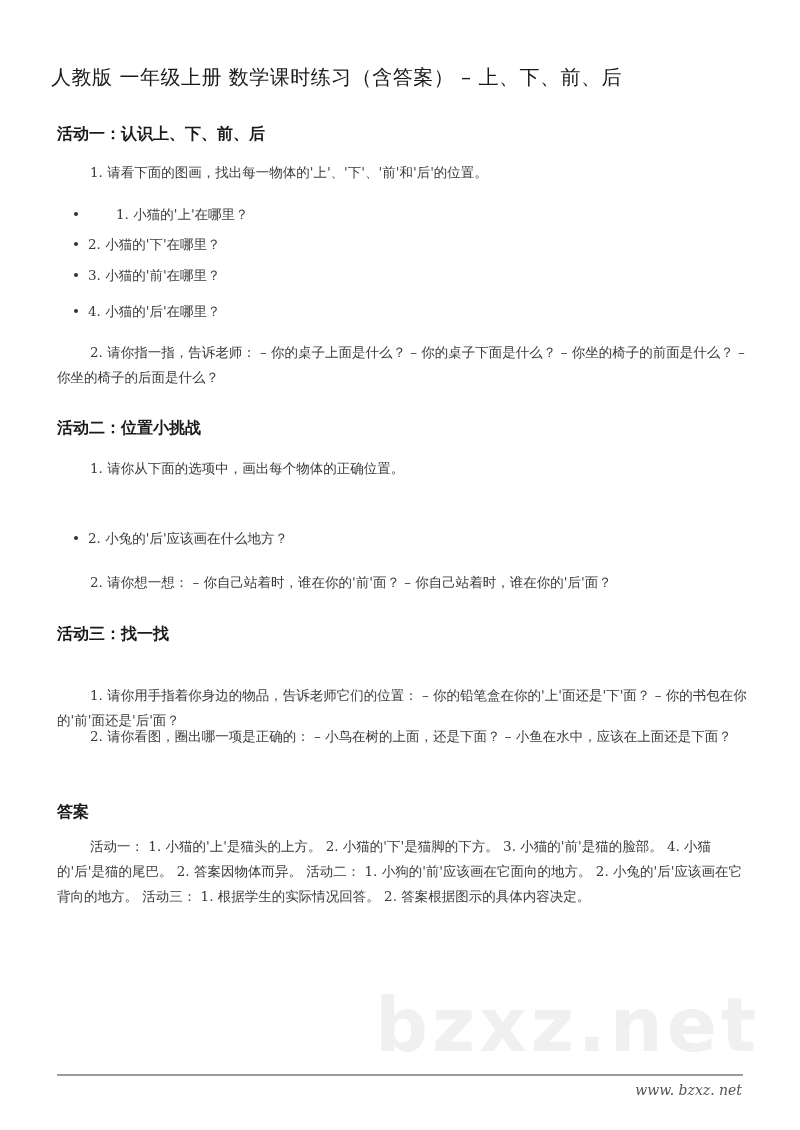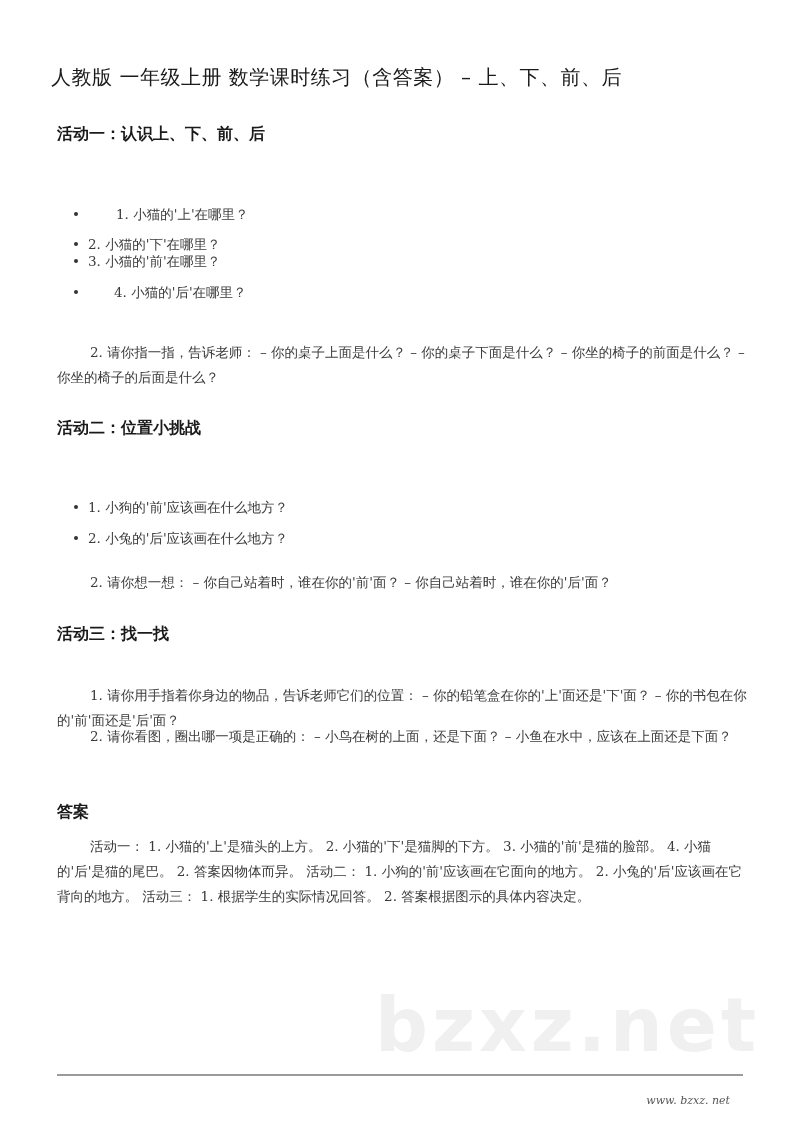--- a/index.html
+++ b/index.html
@@ -40,57 +40,55 @@
     font-size: 74px; font-weight: bold; color: #f0f0f0; letter-spacing: 4px;
     margin: 0;
   }
   .footer-line {
     position: absolute; left: 57px; top: 1074px; width: 686px; height: 2px;
     background: #9a9a9a;
   }
   .footer-url {
     position: absolute; right: 58px; top: 1082px;
     font-family: "DejaVu Serif", "Liberation Serif", serif;
-    font-style: italic; font-size: 11px; color: #555; margin: 12px;
+    font-style: italic; font-size: 14px; color: #555; margin: 0;
   }
 </style>
 </head>
 <body>
 
 <div class="page">
 
   <h1 class="title">人教版  一年级上册  数学课时练习（含答案）  –  上、下、前、后</h1>
 
   <h2 class="h2" style="top:124px;">活动一：认识上、下、前、后</h2>
+  <p class="para" style="top:160px;">1.  请看下面的图画，找出每一物体的'上'、'下'、'前'和'后'的位置。</p>
 
   <div class="bullet" style="top:204px;gap:28px;">
     <span class="dot"></span>
     <span>1.  小猫的'上'在哪里？</span>
   </div>
   <div class="bullet" style="top:234px;">
     <span class="dot"></span>
     <span>2.  小猫的'下'在哪里？</span>
   </div>
-  <div class="bullet" style="top:251px;">
+  <div class="bullet" style="top:265px;">
     <span class="dot"></span>
     <span>3.  小猫的'前'在哪里？</span>
   </div>
-  <div class="bullet" style="top:282px;gap:26px;">
+  <div class="bullet" style="top:301px;">
     <span class="dot"></span>
     <span>4.  小猫的'后'在哪里？</span>
   </div>
 
   <p class="para" style="top:340px;">2. 请你指一指，告诉老师：  – 你的桌子上面是什么？  – 你的桌子下面是什么？  – 你坐的椅子的前面是什么？  – 你坐的椅子的后面是什么？</p>
 
   <h2 class="h2" style="top:418px;">活动二：位置小挑战</h2>
+  <p class="para" style="top:456px;">1.  请你从下面的选项中，画出每个物体的正确位置。</p>
 
-  <div class="bullet" style="top:497px;">
-    <span class="dot"></span>
-    <span>1.  小狗的'前'应该画在什么地方？</span>
-  </div>
   <div class="bullet" style="top:528px;">
     <span class="dot"></span>
     <span>2.  小兔的'后'应该画在什么地方？</span>
   </div>
 
   <p class="para" style="top:570px;">2. 请你想一想：  – 你自己站着时，谁在你的'前'面？  – 你自己站着时，谁在你的'后'面？</p>
 
   <h2 class="h2" style="top:624px;">活动三：找一找</h2>
   <p class="para" style="top:683px;">1.  请你用手指着你身边的物品，告诉老师它们的位置：  – 你的铅笔盒在你的'上'面还是'下'面？  – 你的书包在你的'前'面还是'后'面？</p>
   <p class="para" style="top:724px;">2. 请你看图，圈出哪一项是正确的：  – 小鸟在树的上面，还是下面？  – 小鱼在水中，应该在上面还是下面？</p>

